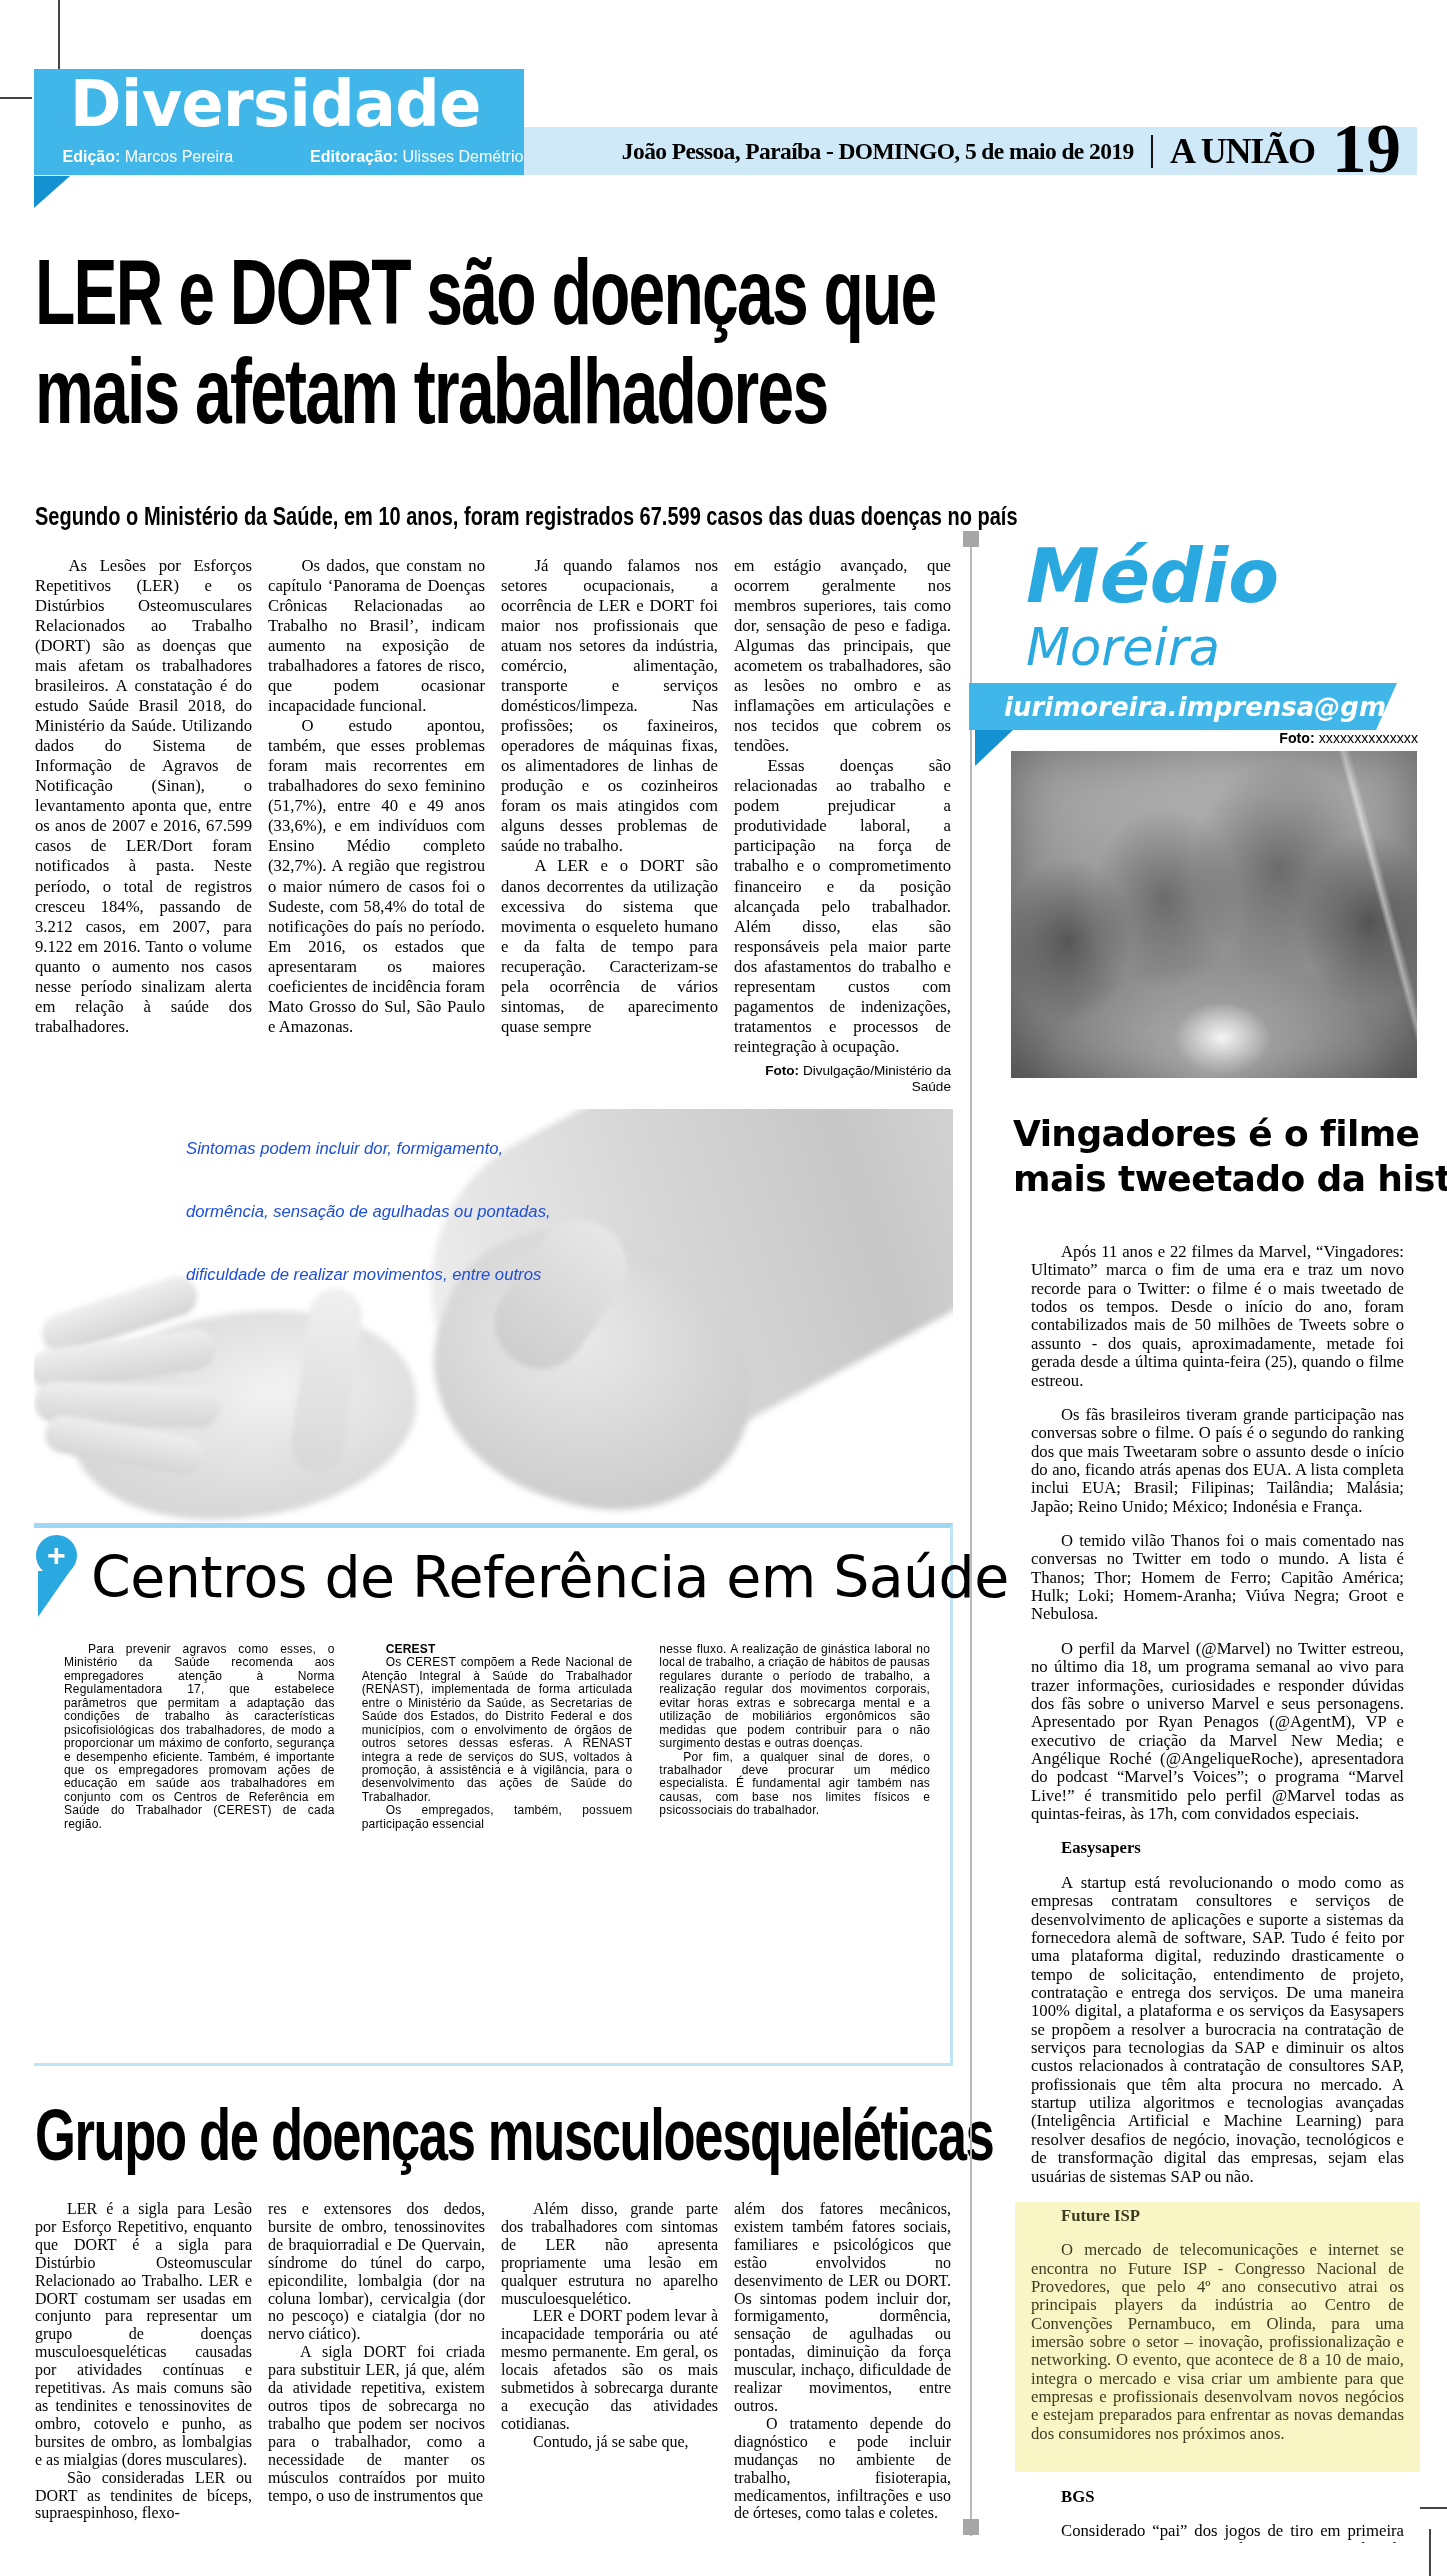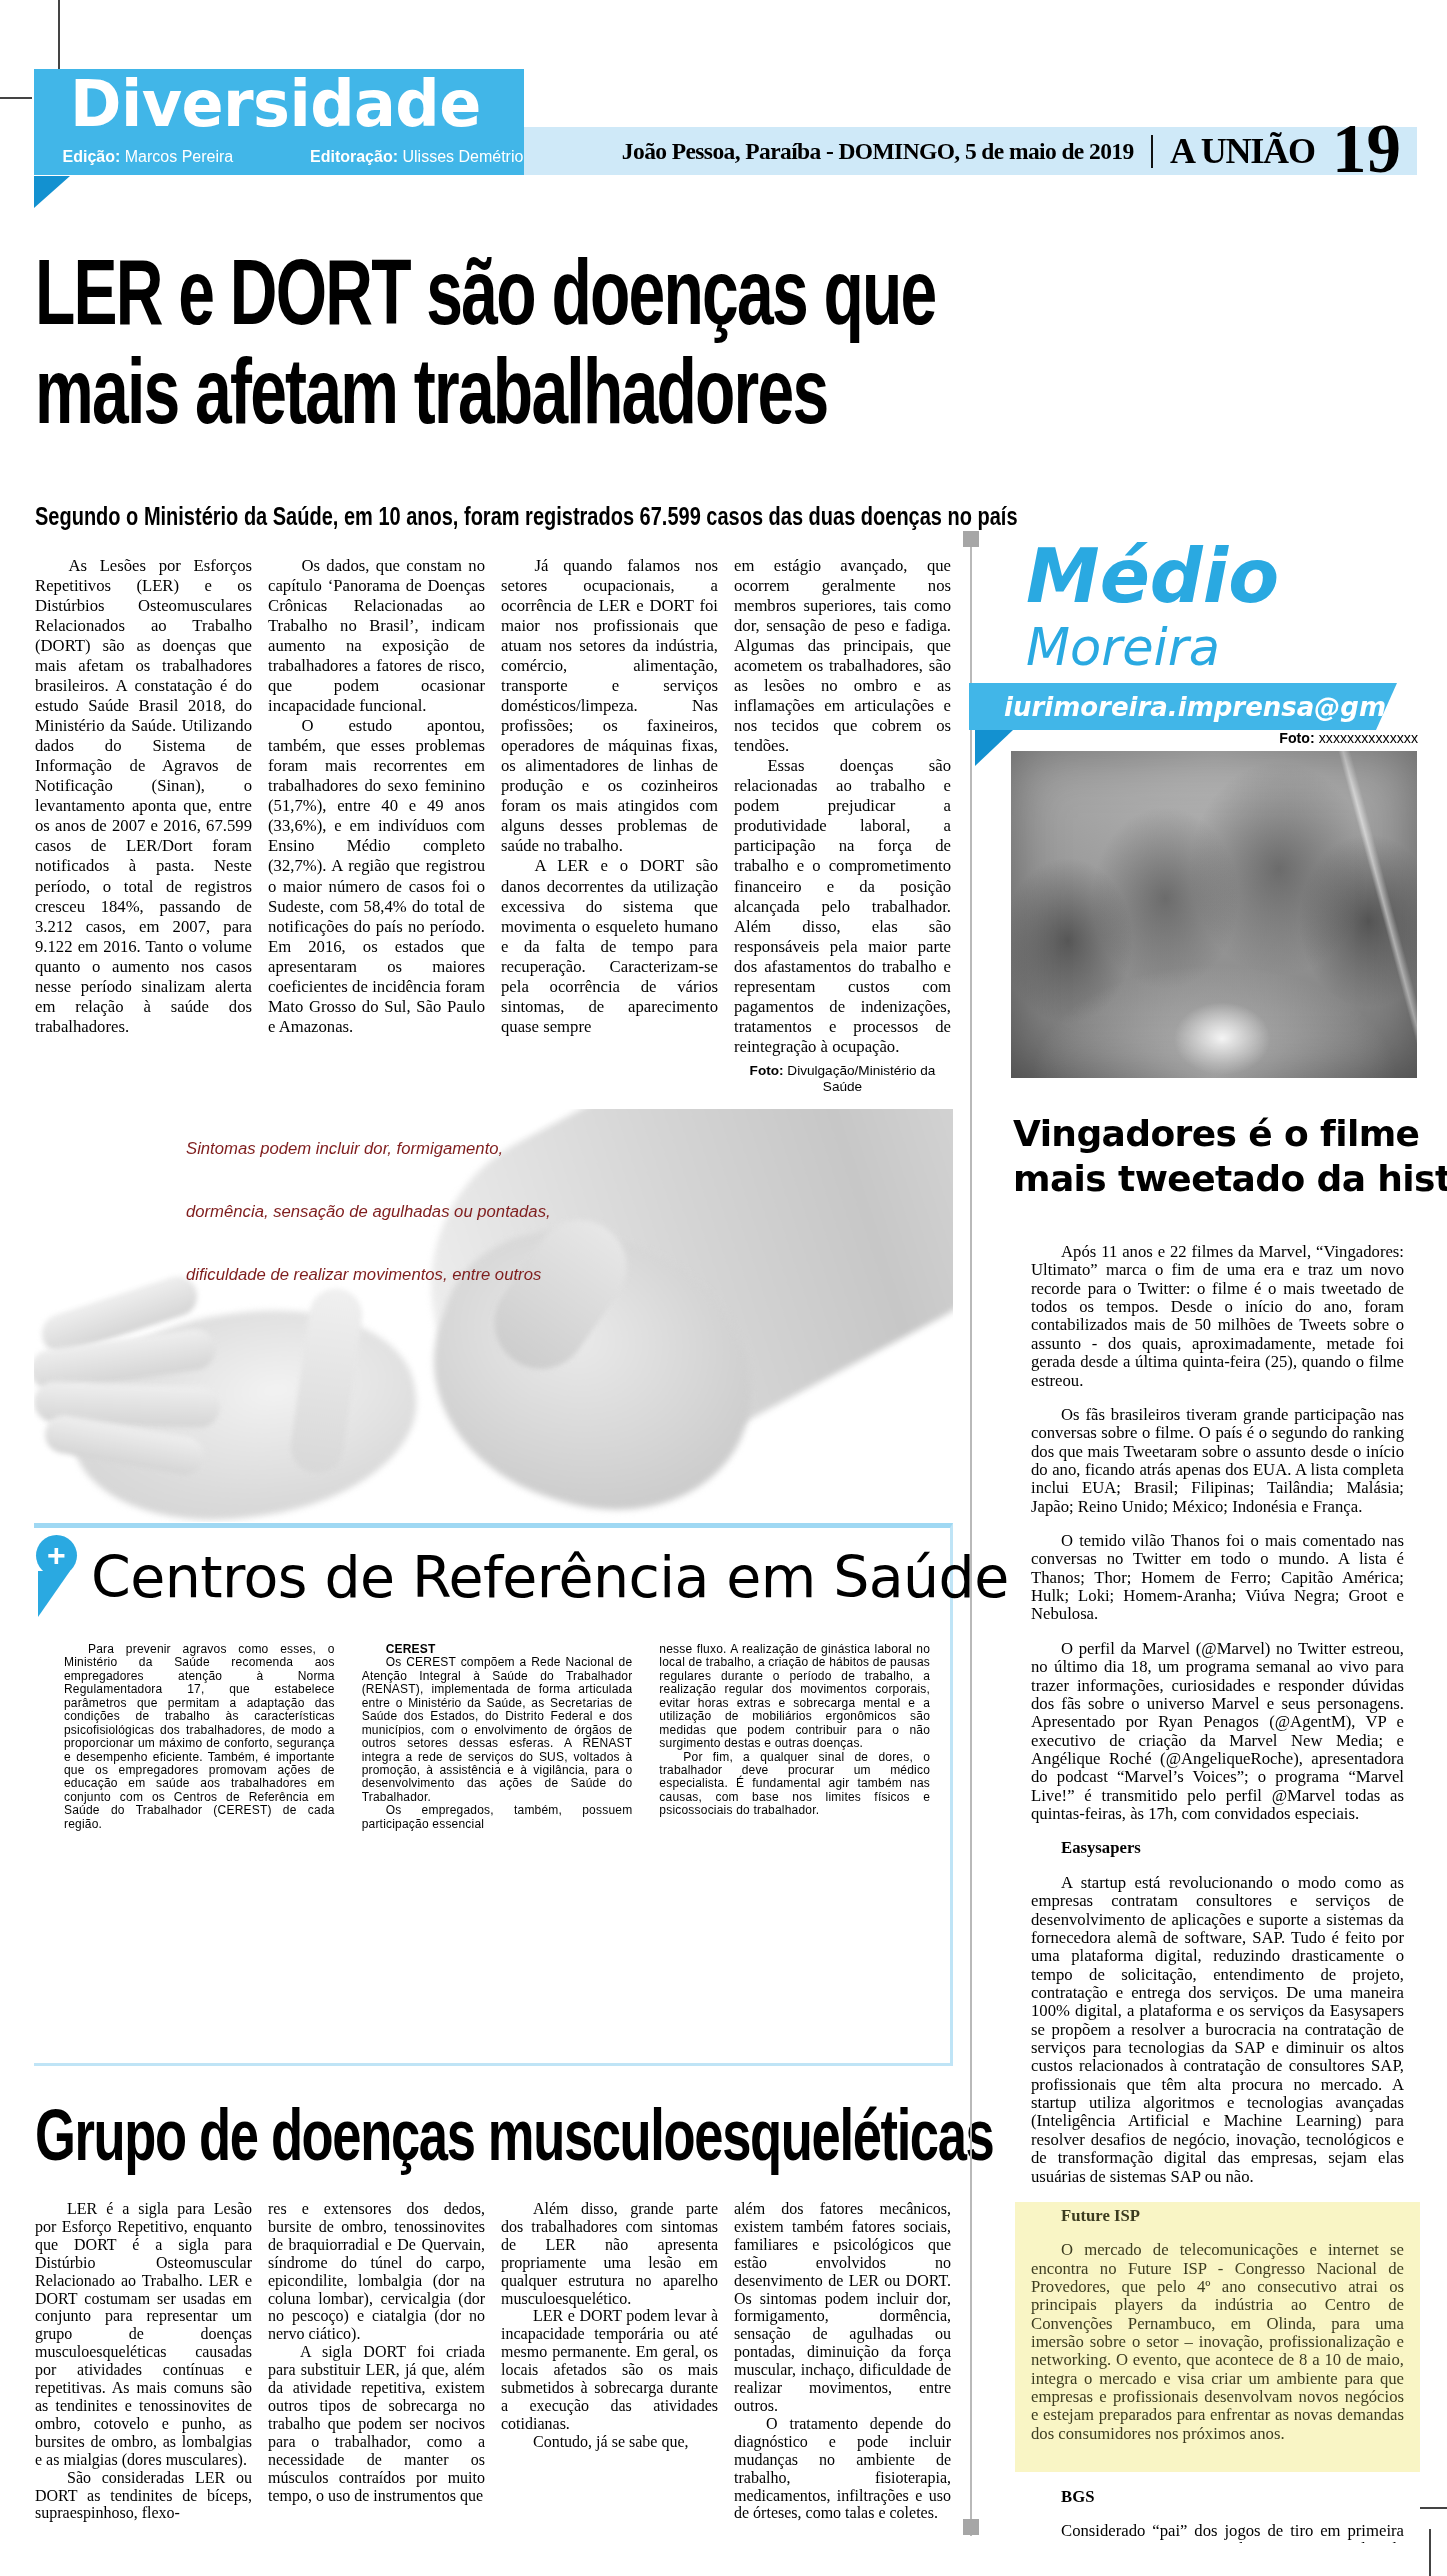--- a/index.html
+++ b/index.html
@@ -27,42 +27,42 @@
   
   .big-line{font-family:"Liberation Sans",sans-serif;font-weight:700;font-size:93px;line-height:1.06;
     letter-spacing:-2.5px;transform:scaleX(.71);transform-origin:0 0;white-space:nowrap;}
   #lead-headline{position:absolute;left:35px;top:243px;}
   #lead-subhead{position:absolute;left:35px;top:502px;font-weight:700;font-size:25px;letter-spacing:0;
     transform:scaleX(.80);transform-origin:0 0;white-space:nowrap;}
   #lead-cols{position:absolute;left:35px;top:556px;width:916px;height:544px;display:flex;gap:16px;}
   .lcol{flex:1;overflow:hidden;font-family:"Liberation Serif",serif;font-size:16.7px;line-height:1.2;}
   .lcol p{margin:0;text-align:justify;text-indent:2em;hyphens:auto;}
   .lcol p.cont{text-indent:0;}
-  .photo-credit{margin-top:6.2px;font-family:"Liberation Sans",sans-serif;font-size:13.6px;text-align:center;}
+  .photo-credit{margin-top:6.2px;font-family:"Liberation Sans",sans-serif;font-size:13.6px;text-align:right;}
   .photo-credit b{font-weight:700;}
 
   
   #hands{position:absolute;left:34px;top:1109px;width:919px;height:413px;background:#fff;overflow:hidden;}
   #hands .blob{position:absolute;}
   .h-forearm{right:-87px;top:-56px;width:619px;height:353px;transform:rotate(-28deg);
     background:linear-gradient(100deg,#efefef,#d4d4d4 45%,#c7c7c7 70%,#dadada);border-radius:161px;filter:blur(3.1px);}
   .h-rhand{right:198px;top:130px;width:322px;height:266px;transform:rotate(18deg);
     background:radial-gradient(ellipse at 40% 40%,#eaeaea,#d0d0d0 65%,#c3c3c3);border-radius:45% 55% 50% 50%;filter:blur(3.1px);}
   .h-thumb{right:346px;top:105px;width:93px;height:161px;transform:rotate(35deg);
     background:linear-gradient(#e7e7e7,#cdcdcd);border-radius:49px;filter:blur(2.5px);}
   .h-palm{left:37px;top:204px;width:346px;height:204px;transform:rotate(-8deg);
     background:radial-gradient(ellipse at 60% 40%,#f2f2f2,#dbdbdb 60%,#d0d0d0);border-radius:48%;filter:blur(3.1px);}
   .h-f{background:linear-gradient(#efefef,#d5d5d5);border-radius:37px;filter:blur(2.5px);}
   .h-f1{left:5px;top:186px;width:161px;height:40px;transform:rotate(-18deg);}
   .h-f2{left:-3.7px;top:230px;width:186px;height:41px;transform:rotate(-8deg);}
   .h-f3{left:0px;top:275px;width:186px;height:41px;transform:rotate(2deg);}
   .h-f4{left:10px;top:317px;width:161px;height:38px;transform:rotate(10deg);}
   .h-findex{left:266px;top:179px;width:53px;height:186px;transform:rotate(8deg);
     background:linear-gradient(#f0f0f0,#d8d8d8);border-radius:31px;filter:blur(2.5px);}
-  #hands-caption{position:absolute;left:152px;top:30px;font-style:italic;font-size:16.7px;color:#7f1d1d;}
+  #hands-caption{position:absolute;left:152px;top:30px;font-style:italic;font-size:16.7px;color:#1d4ed8;}
   #hands-caption div{margin-bottom:43px;white-space:nowrap;}
 
   
   #centros-box{position:absolute;left:34px;top:1523px;width:919px;height:543px;box-sizing:border-box;
     border-top:5.6px solid #9fd8f3;border-right:3.7px solid #bfe4f6;border-bottom:3.7px solid #bfe4f6;}
   #pin{position:absolute;left:1.9px;top:7.4px;width:41px;height:41px;border-radius:50%;background:#2aa9e1;
     color:#fff;font-weight:700;font-size:32px;display:flex;align-items:center;justify-content:center;}
   #pin-tail{position:absolute;left:3.7px;top:43px;width:0;height:0;
     border-top:46px solid #2aa9e1;border-right:32px solid transparent;}
   #centros-title{position:absolute;left:57px;top:16px;font-family:"DejaVu Sans",sans-serif;

